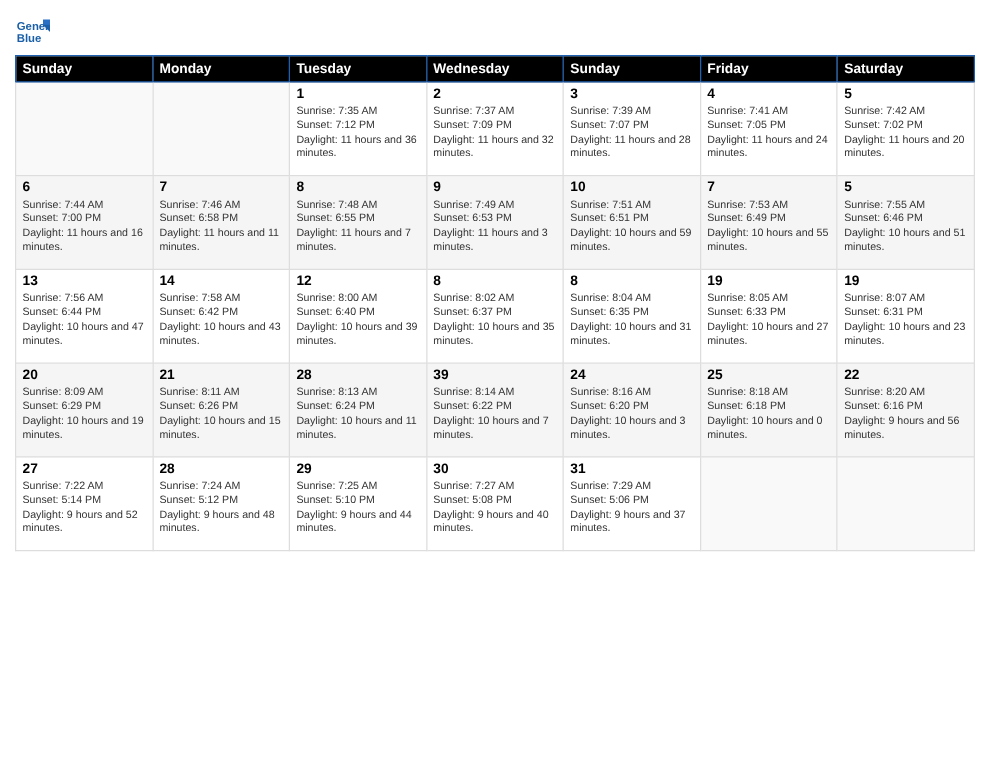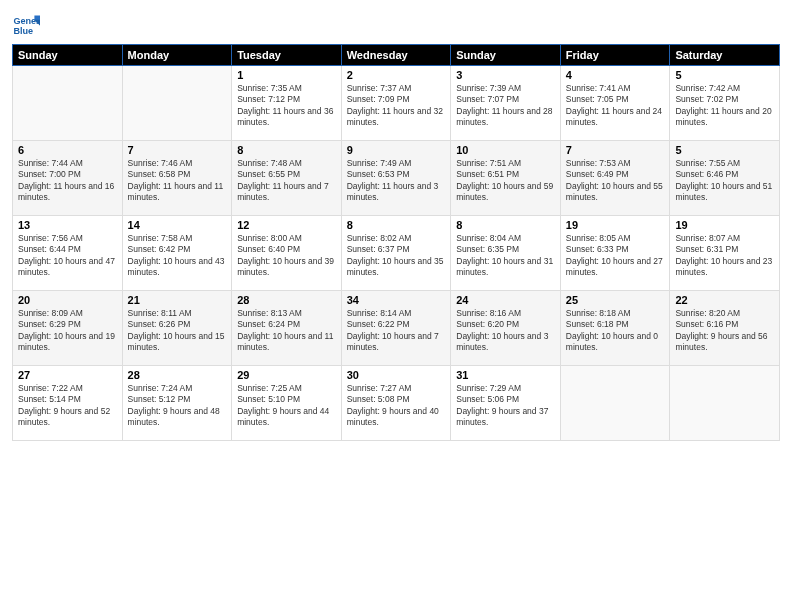--- a/index.html
+++ b/index.html
@@ -215,21 +215,21 @@
           </td>
           <td>
             <span class="day-number">21</span>
             <div class="day-info">Sunrise: 8:11 AM<br>Sunset: 6:26 PM<br>Daylight: 10 hours and 15 minutes.</div>
           </td>
           <td>
             <span class="day-number">28</span>
             <div class="day-info">Sunrise: 8:13 AM<br>Sunset: 6:24 PM<br>Daylight: 10 hours and 11 minutes.</div>
           </td>
           <td>
-            <span class="day-number">34</span>
+            <span class="day-number">39</span>
             <div class="day-info">Sunrise: 8:14 AM<br>Sunset: 6:22 PM<br>Daylight: 10 hours and 7 minutes.</div>
           </td>
           <td>
             <span class="day-number">24</span>
             <div class="day-info">Sunrise: 8:16 AM<br>Sunset: 6:20 PM<br>Daylight: 10 hours and 3 minutes.</div>
           </td>
           <td>
             <span class="day-number">25</span>
             <div class="day-info">Sunrise: 8:18 AM<br>Sunset: 6:18 PM<br>Daylight: 10 hours and 0 minutes.</div>
           </td>

